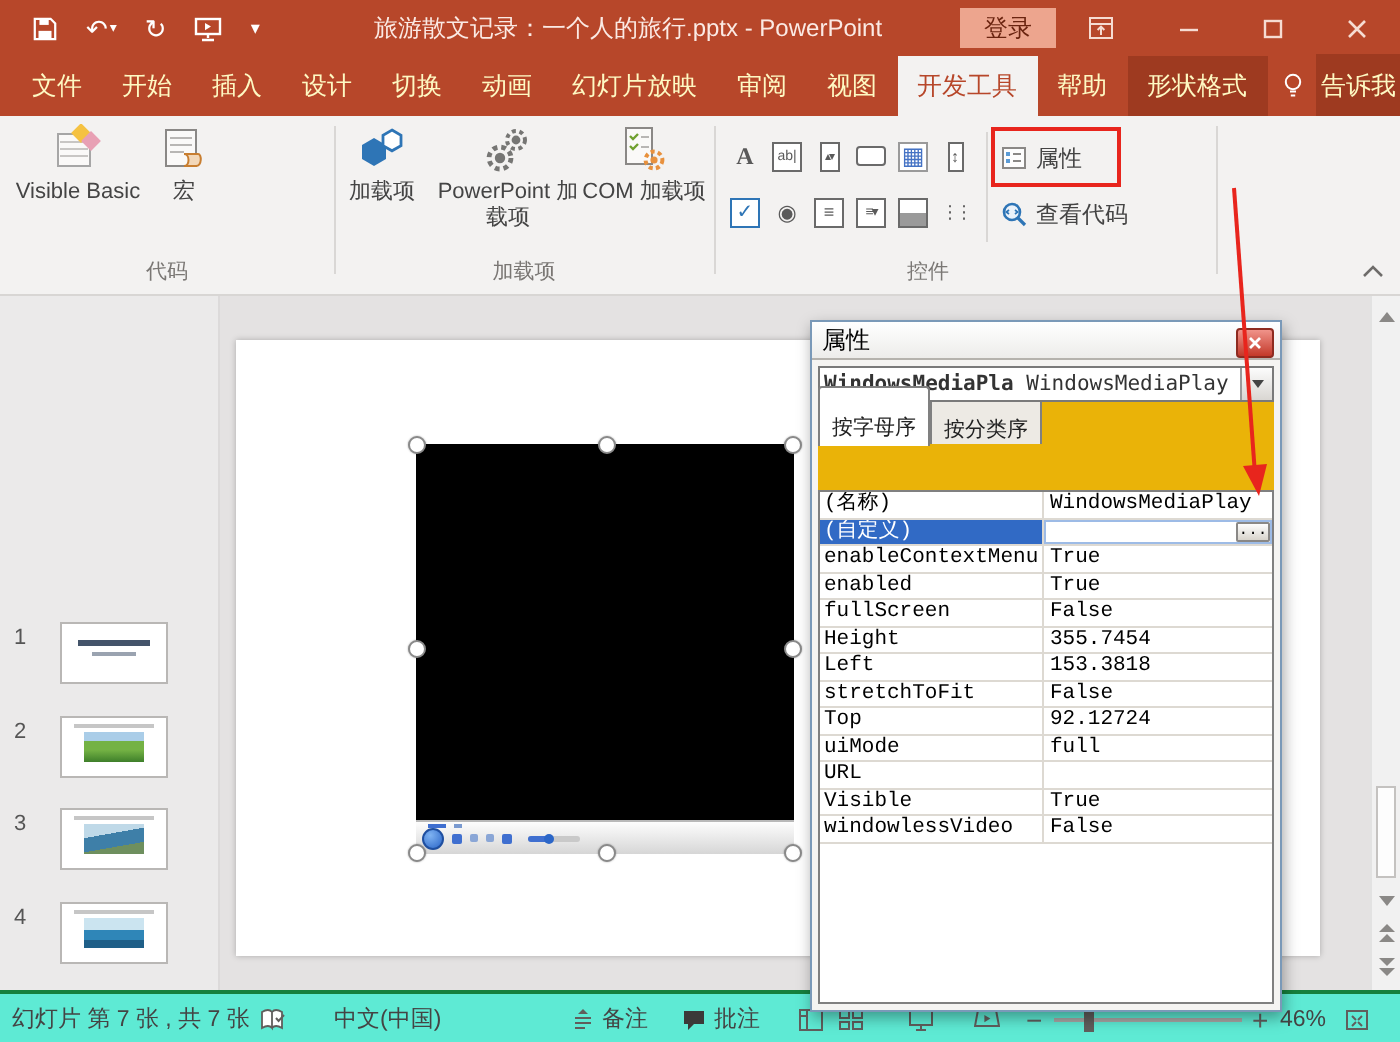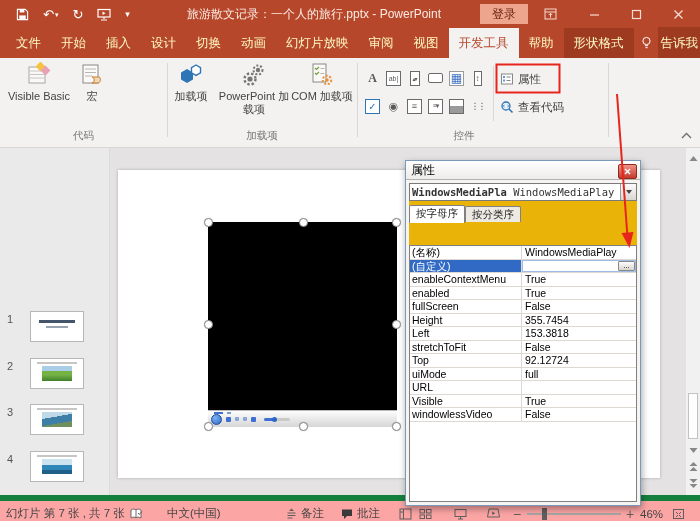--- a/index.html
+++ b/index.html
@@ -87,33 +87,33 @@
           border:1px solid #8E2B20;border-radius:2px;color:#fff;display:flex;align-items:center;justify-content:center}
   .pbody{position:absolute;left:3px;right:3px;top:22px;bottom:3px;background:#eab308}
   .pobj{position:relative;height:18px;border:1px solid #7A7A7A;background:#fff;box-sizing:border-box;
         font-family:"DejaVu Sans Mono","Liberation Mono",monospace;font-size:10.5px;line-height:16px;
         white-space:nowrap;overflow:hidden;padding-left:2px}
   .pobj b{font-weight:bold}
   .pdrop{position:absolute;right:0;top:0;width:15px;height:16px;background:linear-gradient(#FCFCFC,#D9D6D2);
          border-left:1px solid #9A9A9A;display:flex;align-items:center;justify-content:center}
   .pdrop i{width:0;height:0;border-left:3px solid transparent;border-right:3px solid transparent;border-top:4px solid #444}
   .ptabs{display:flex;margin-top:4px;height:17px;font-size:10.5px;align-items:flex-end}
-  .ptab{border:1px solid #808080;border-bottom:none;border-radius:2px 2px 0 0;padding:1px 6px 0;height:14px;background:#EDEAE4;color:#222}
+  .ptab{border:1px solid #808080;border-bottom:none;border-radius:2px 2px 0 0;padding:13px 6px 0;height:14px;background:#EDEAE4;color:#222}
   .ptab.on{background:#fff;height:16px;position:relative;z-index:2;margin-bottom:-1px}
   .pgrid{position:absolute;left:0;right:0;top:62px;bottom:0;border:1px solid #808080;background:#fff;overflow:hidden;
-         font-family:Liberation Sans, sans-serif;font-size:10.5px}
+         font-family:Liberation Mono, monospace;font-size:10.5px}
   .prow{display:flex;height:13.5px;line-height:13px;border-bottom:1px solid #DDD9D2;box-sizing:border-box}
   .pname{width:112px;border-right:1px solid #DDD9D2;padding-left:2px;white-space:nowrap;overflow:hidden;box-sizing:border-box;color:#000}
   .pval{flex:1;padding-left:3px;white-space:nowrap;overflow:hidden;position:relative;color:#000}
   .prow.sel .pname{background:#316AC5;color:#fff}
   .prow.sel .pval{box-shadow:inset 0 0 0 1px #9DBBE6}
   .pellipsis{position:absolute;right:1px;top:1px;width:17px;height:10px;background:linear-gradient(#FDFDFD,#D8D4CC);
              border:1px solid #8A8886;border-radius:1px;font-size:8px;line-height:8px;text-align:center;box-sizing:border-box}
   
-  .statusbar{position:absolute;left:0;top:495px;width:700px;height:26px;background:#fca5a5;border-top:6px solid #15803d;
+  .statusbar{position:absolute;left:0;top:495px;width:700px;height:26px;background:#5eead4;border-top:2px solid #15803d;
              box-sizing:border-box;font-size:11.5px;color:#444}
   .sb{position:absolute;top:0;height:25px;display:flex;align-items:center;white-space:nowrap}
   .zoom-track{position:absolute;left:527px;top:12px;width:94px;height:2px;background:#A8A6A4}
   .zoom-thumb{position:absolute;left:542px;top:7px;width:5px;height:12px;background:#605E5C}
   
   .annot{position:absolute;left:0;top:0;z-index:60;pointer-events:none}
 </style>
 </head>
 <body>
 

